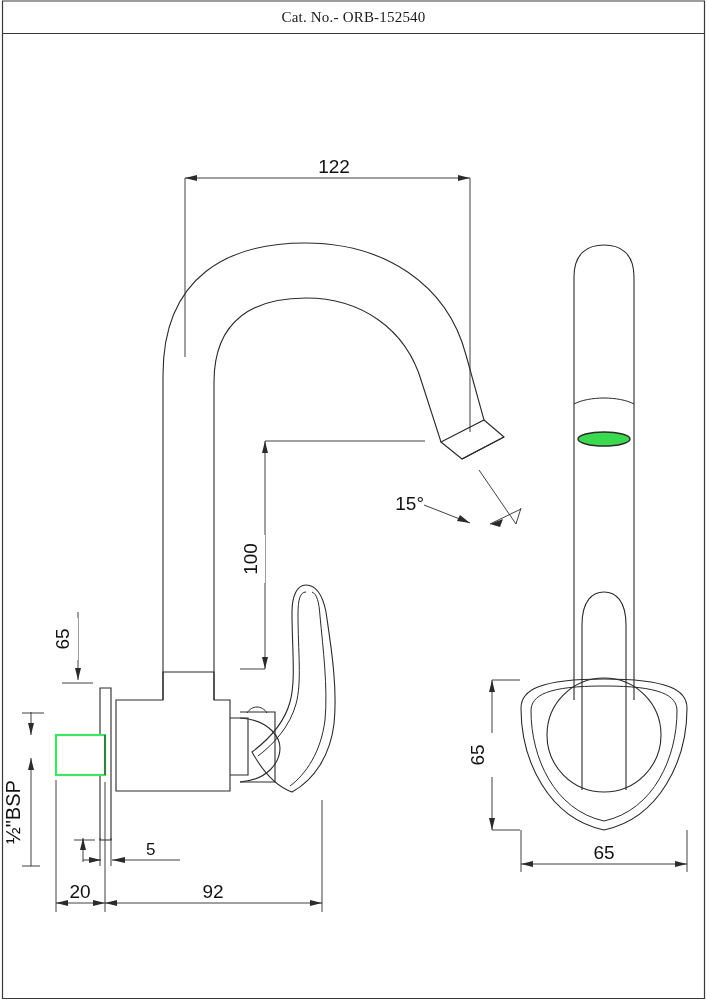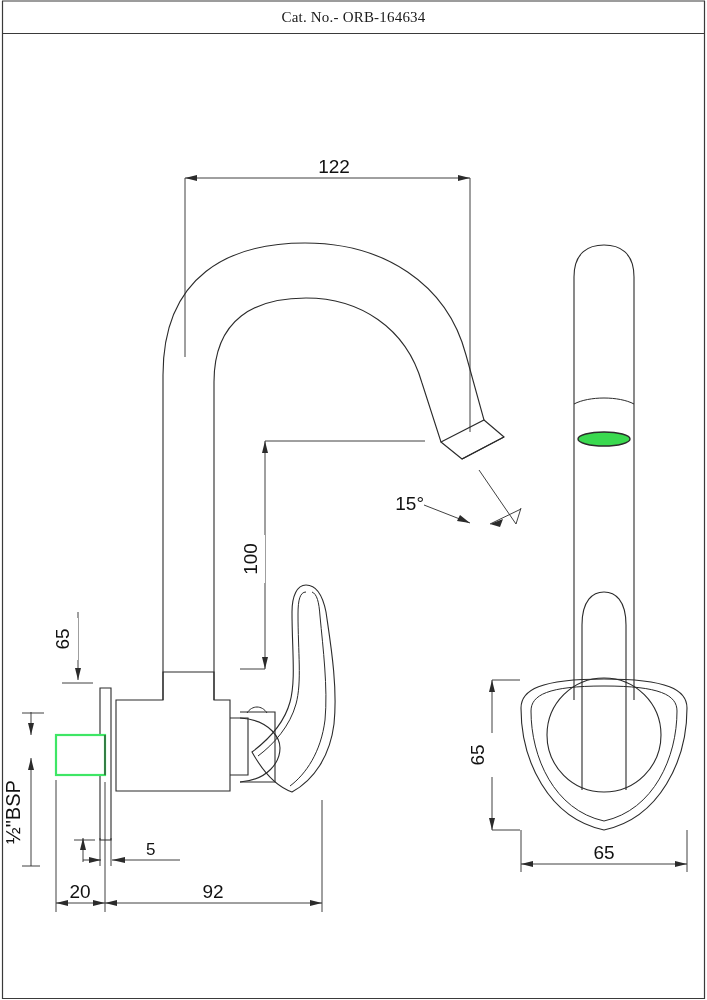--- a/index.html
+++ b/index.html
@@ -60,21 +60,21 @@
   .green-stroke { stroke: #3ee665; stroke-width: 2.2; fill: #ffffff; }
   .green-fill { fill: #3ad94f; stroke: #2b2b2b; stroke-width: 1.4; }
   .white-fill { fill: #ffffff; }
 </style>
 </head>
 <body>
 
 <div id="sheet">
 
   <div id="title-bar">
-    <span id="title-text">Cat. No.- ORB-164634</span>
+    <span id="title-text">Cat. No.- ORB-152540</span>
   </div>
 
   <svg id="drawing" width="707" height="1000" viewBox="0 0 707 1000">
 
     <g>
       <path class="ln-frame" d="M 2 1 L 705 1"></path>
       <path class="ln-frame" d="M 2 33.5 L 705 33.5"></path>
       <path class="ln-frame" d="M 2.5 1 L 2.5 999"></path>
       <path class="ln-frame" d="M 704.5 1 L 704.5 999"></path>
       <path class="ln-frame" d="M 2 998.5 L 705 998.5"></path>

